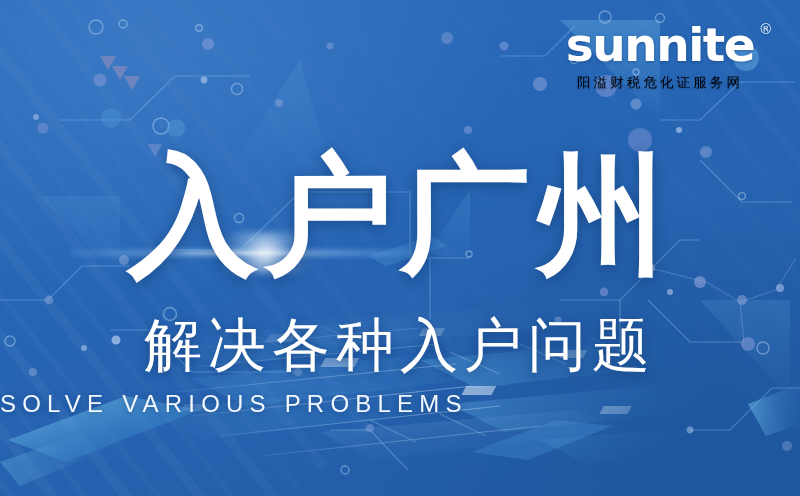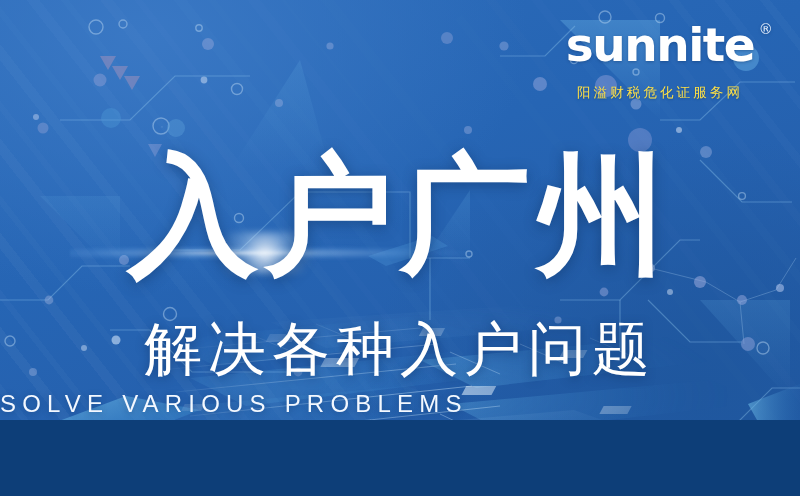--- a/index.html
+++ b/index.html
@@ -1,21 +1,21 @@
 <!DOCTYPE html>
 <html lang="zh"><head>
 <meta charset="utf-8">
 <title>入户广州 Banner</title>
 <style>
   html,body{margin:0;padding:0;background:#0d3e78;}
   body{font-family:"Liberation Sans","DejaVu Sans",sans-serif;}
 
   #banner{
     position:relative;
-    width:800px;height:420px;
+    width:800px;height:496px;
     overflow:hidden;
     background:#2665b4;
     user-select:none;
   }
 
   
   .bg-base{
     position:absolute;inset:0;
     background:
       radial-gradient(ellipse 620px 420px at 18% 8%,  #3a78c4 0%, rgba(58,120,196,0) 62%),
@@ -91,24 +91,24 @@
     letter-spacing:-1.5px;
     color:#ffffff;
     text-shadow:0 1px 3px rgba(10,40,85,.35);
   }
   .logo-reg{
     position:absolute;right:-17px;top:2px;
     font-size:14px;font-weight:400;line-height:14px;
     color:#e3eefc;
   }
   .logo-sub{
-    margin-top:14px;
+    margin-top:4px;
     font-size:13.5px;
     letter-spacing:3.1px;
-    color:#fde047;
+    color:#000000;
     font-family:"DejaVu Sans","Liberation Sans",sans-serif;
     text-shadow:0 1px 2px rgba(10,40,85,.35);
   }
 
   
   .headline{
     position:absolute;left:0;top:140px;width:800px;
     text-align:center;
     font-family:"DejaVu Sans","Liberation Sans",sans-serif;
     font-weight:700;
@@ -117,21 +117,21 @@
     letter-spacing:6px;
     color:#ffffff;
     text-shadow:0 3px 14px rgba(12,44,92,.45);
     white-space:nowrap;
   }
 
   
   .sub-cn{
     position:absolute;left:0;top:316px;width:800px;
     text-align:center;
-    font-family:Liberation Serif, serif;
+    font-family:Liberation Mono, monospace;
     font-weight:400;
     font-size:58px;
     line-height:68px;
     letter-spacing:6px;
     color:#ffffff;
     text-shadow:0 2px 10px rgba(12,44,92,.5);
     white-space:nowrap;
   }
   .sub-en{
     position:absolute;left:0;top:390px;width:800px;

